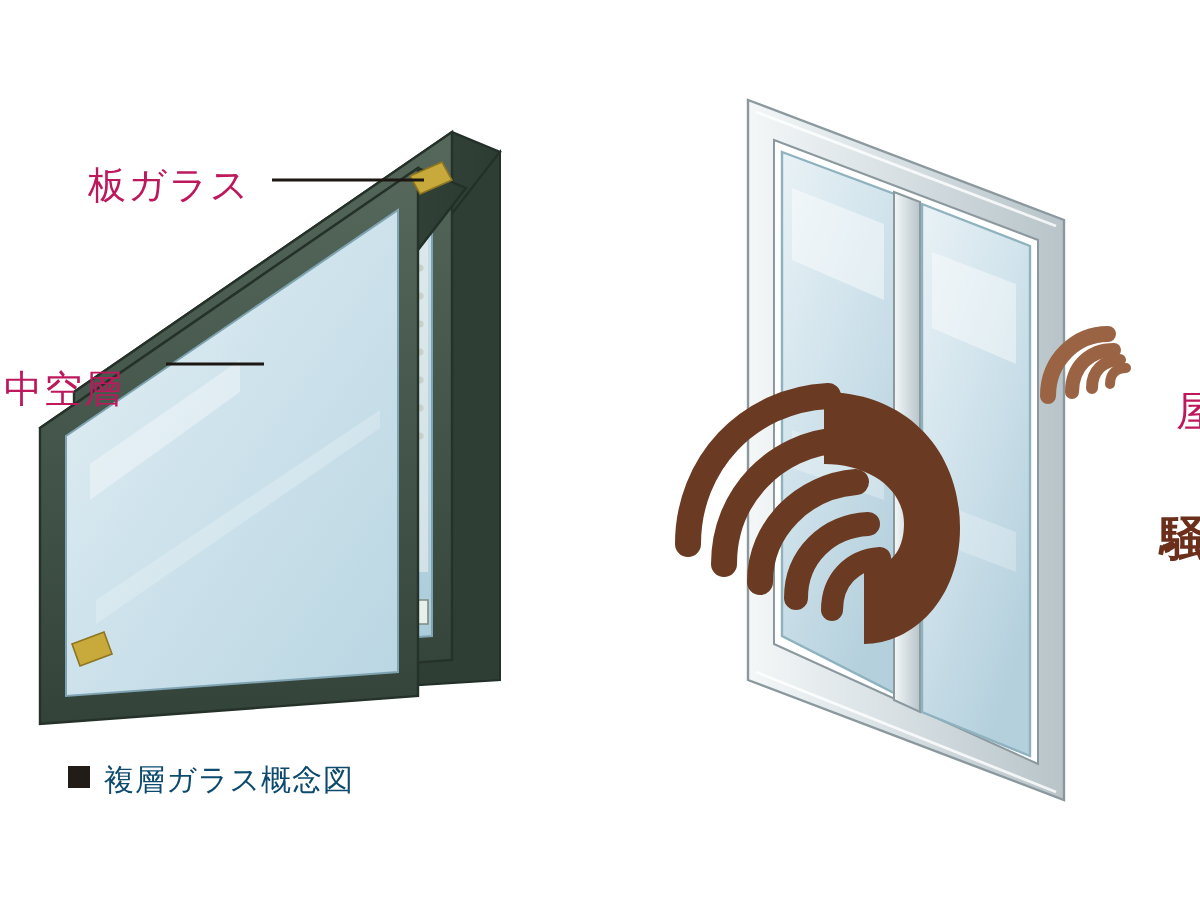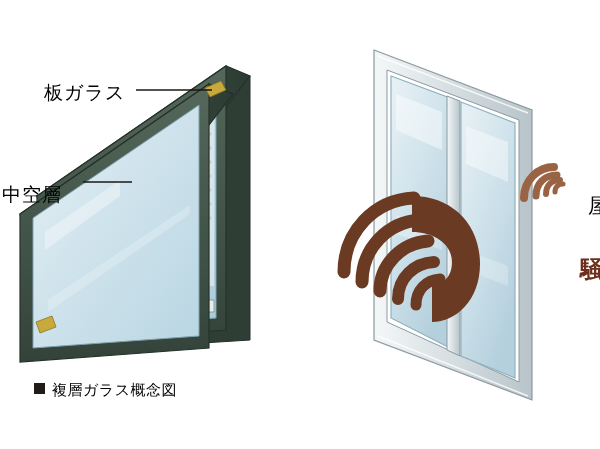--- a/index.html
+++ b/index.html
@@ -23,38 +23,38 @@
     top: 0;
     height: 449px;
   }
   #panel-left { left: 0; width: 292px; }
   #panel-right { left: 292px; width: 308px; }
 
   .caption {
     position: absolute;
     font-family: "Liberation Serif", serif;
     font-size: 15px;
-    color: #000000;
+    color: #0c4a6e;
     white-space: nowrap;
     letter-spacing: 0.5px;
   }
   #caption-left { left: 34px; top: 381px; }
   .caption .sq {
     display: inline-block;
     width: 11px;
     height: 11px;
     background: #221c18;
     margin-right: 7px;
     vertical-align: 1px;
   }
 
   .lbl {
     position: absolute;
     font-family: Liberation Mono, monospace;
-    color: #000000;
+    color: #be185d;
     white-space: nowrap;
   }
   #lbl-ita   { left: 44px;  top: 80px;  font-size: 19px; letter-spacing: 1px; }
   #lbl-chuku { left: 2px;   top: 182px; font-size: 19px; letter-spacing: 1px; }
   #lbl-okugai { left: 296px; top: 192px; font-size: 21px; letter-spacing: 1px; }
 
   .lbl-brown {
     position: absolute;
     font-family: "Liberation Serif", serif;
     font-weight: bold;

